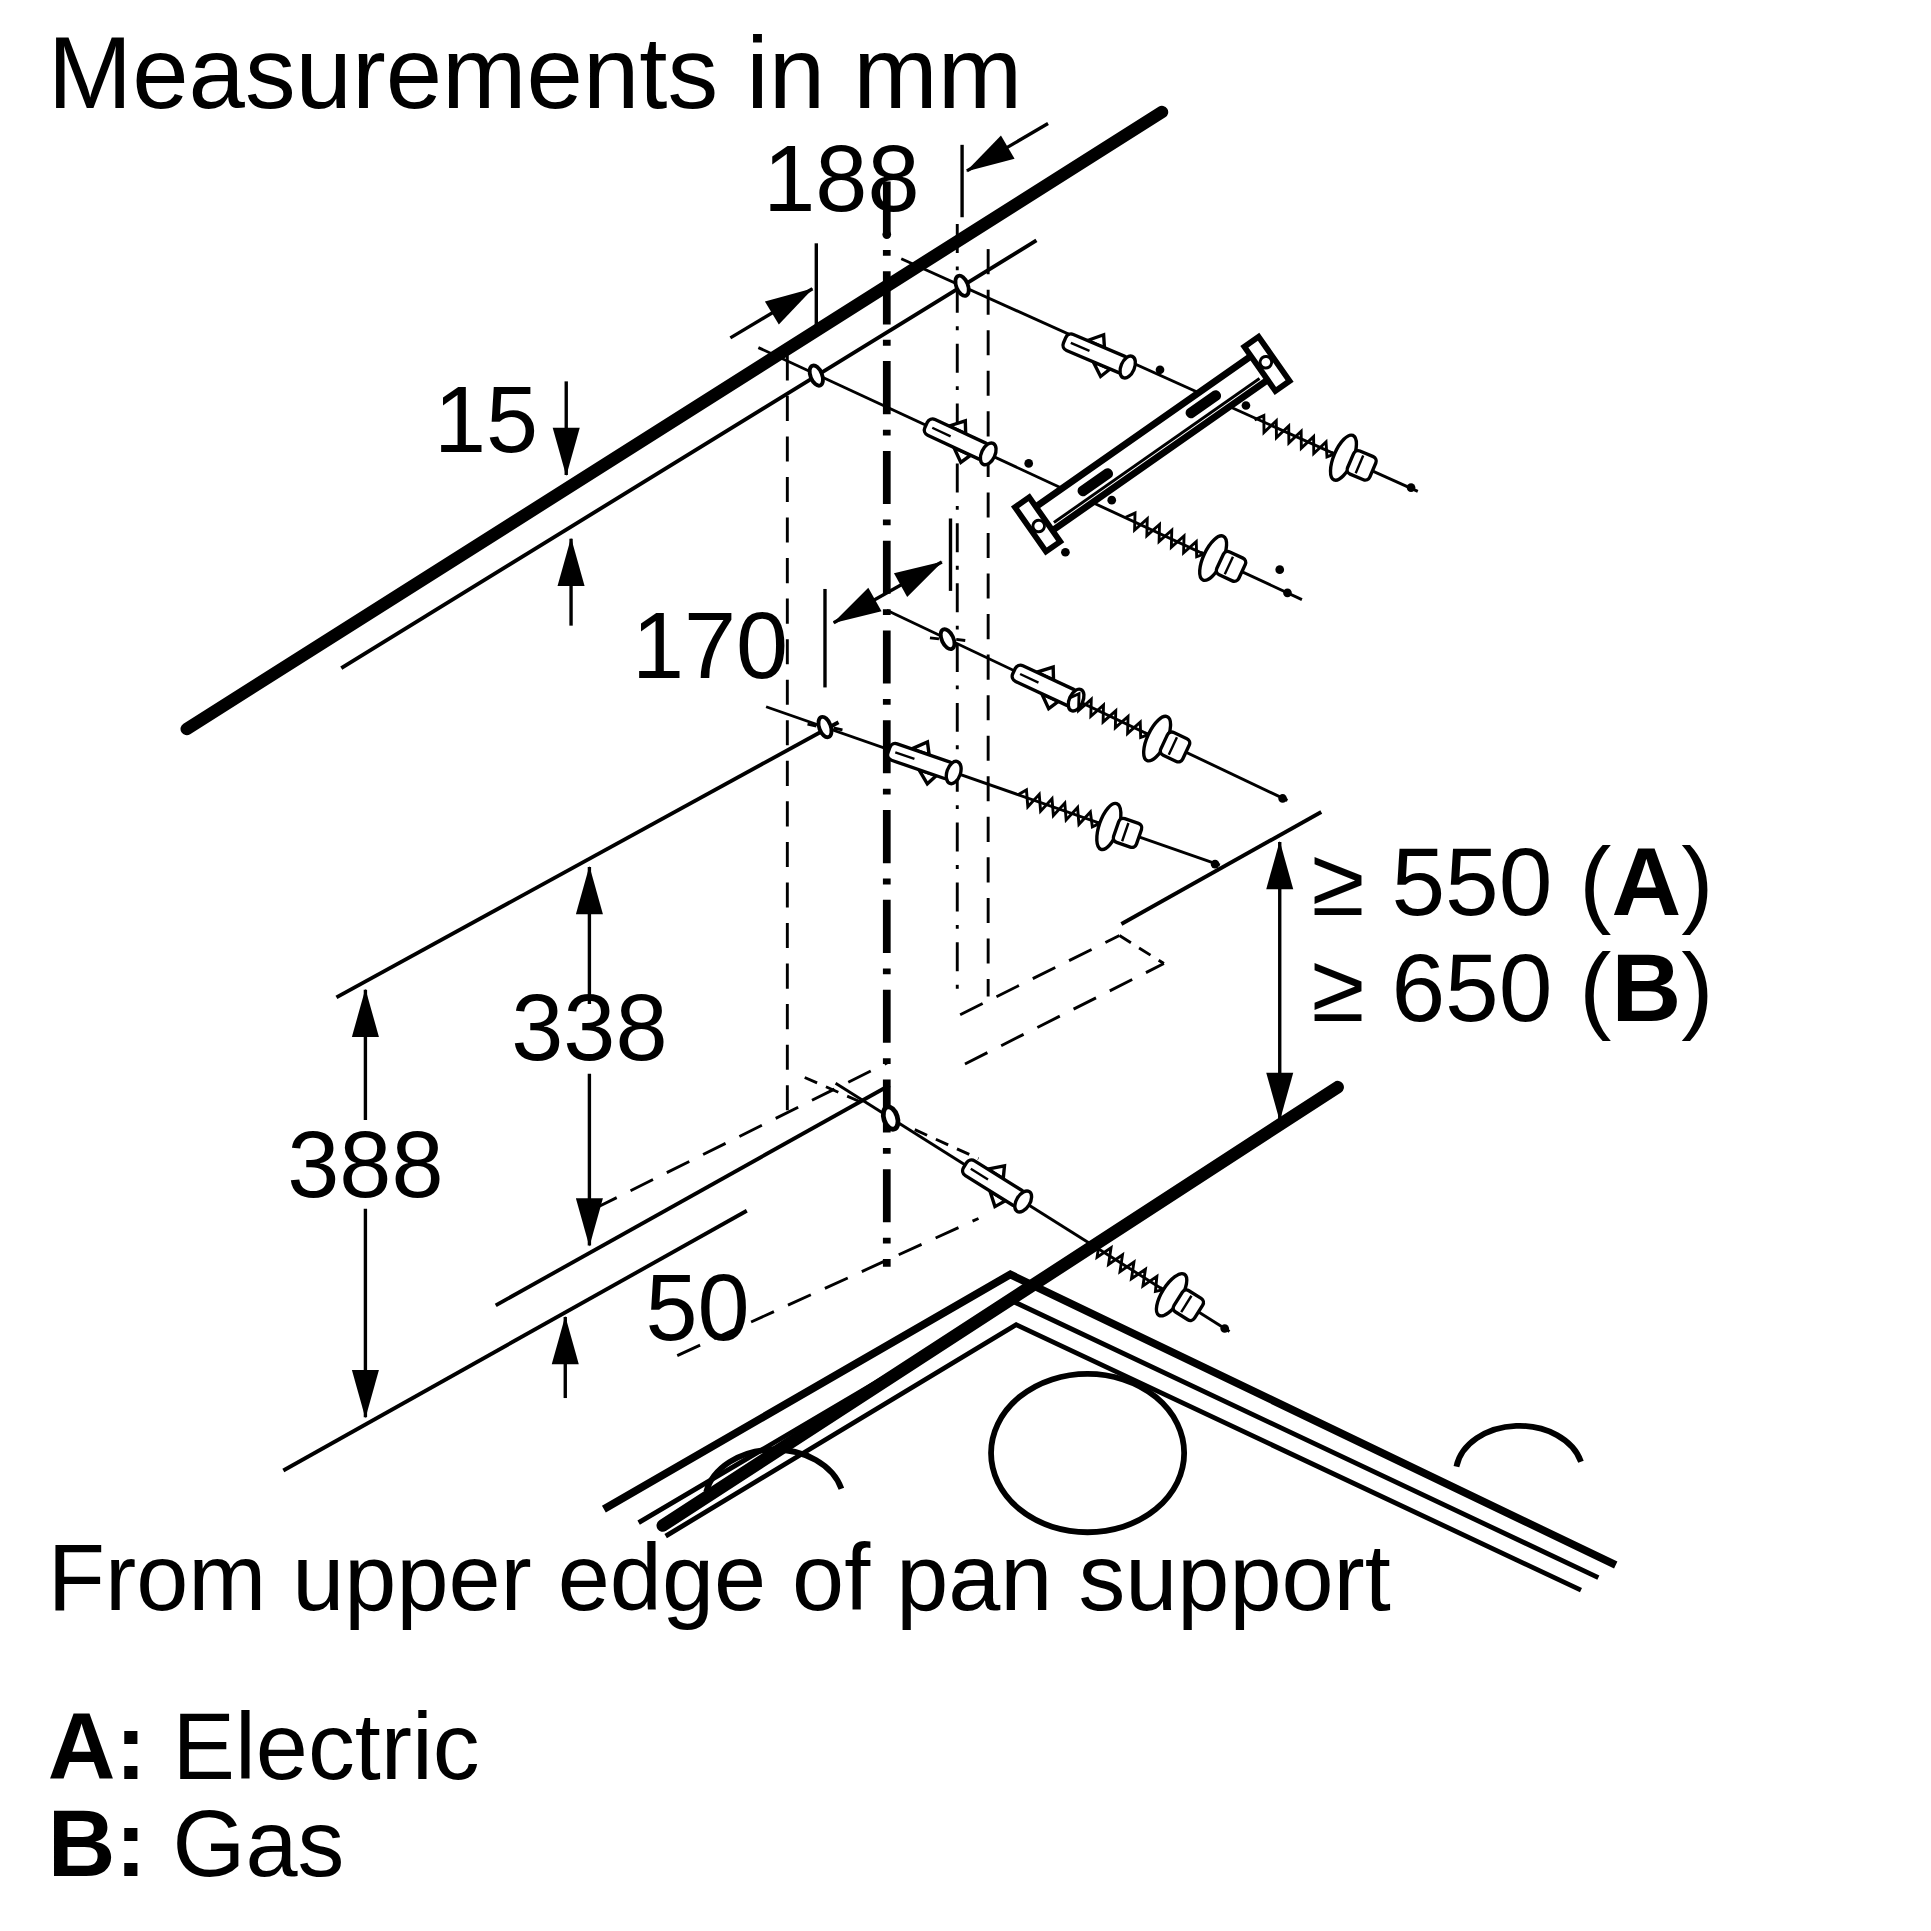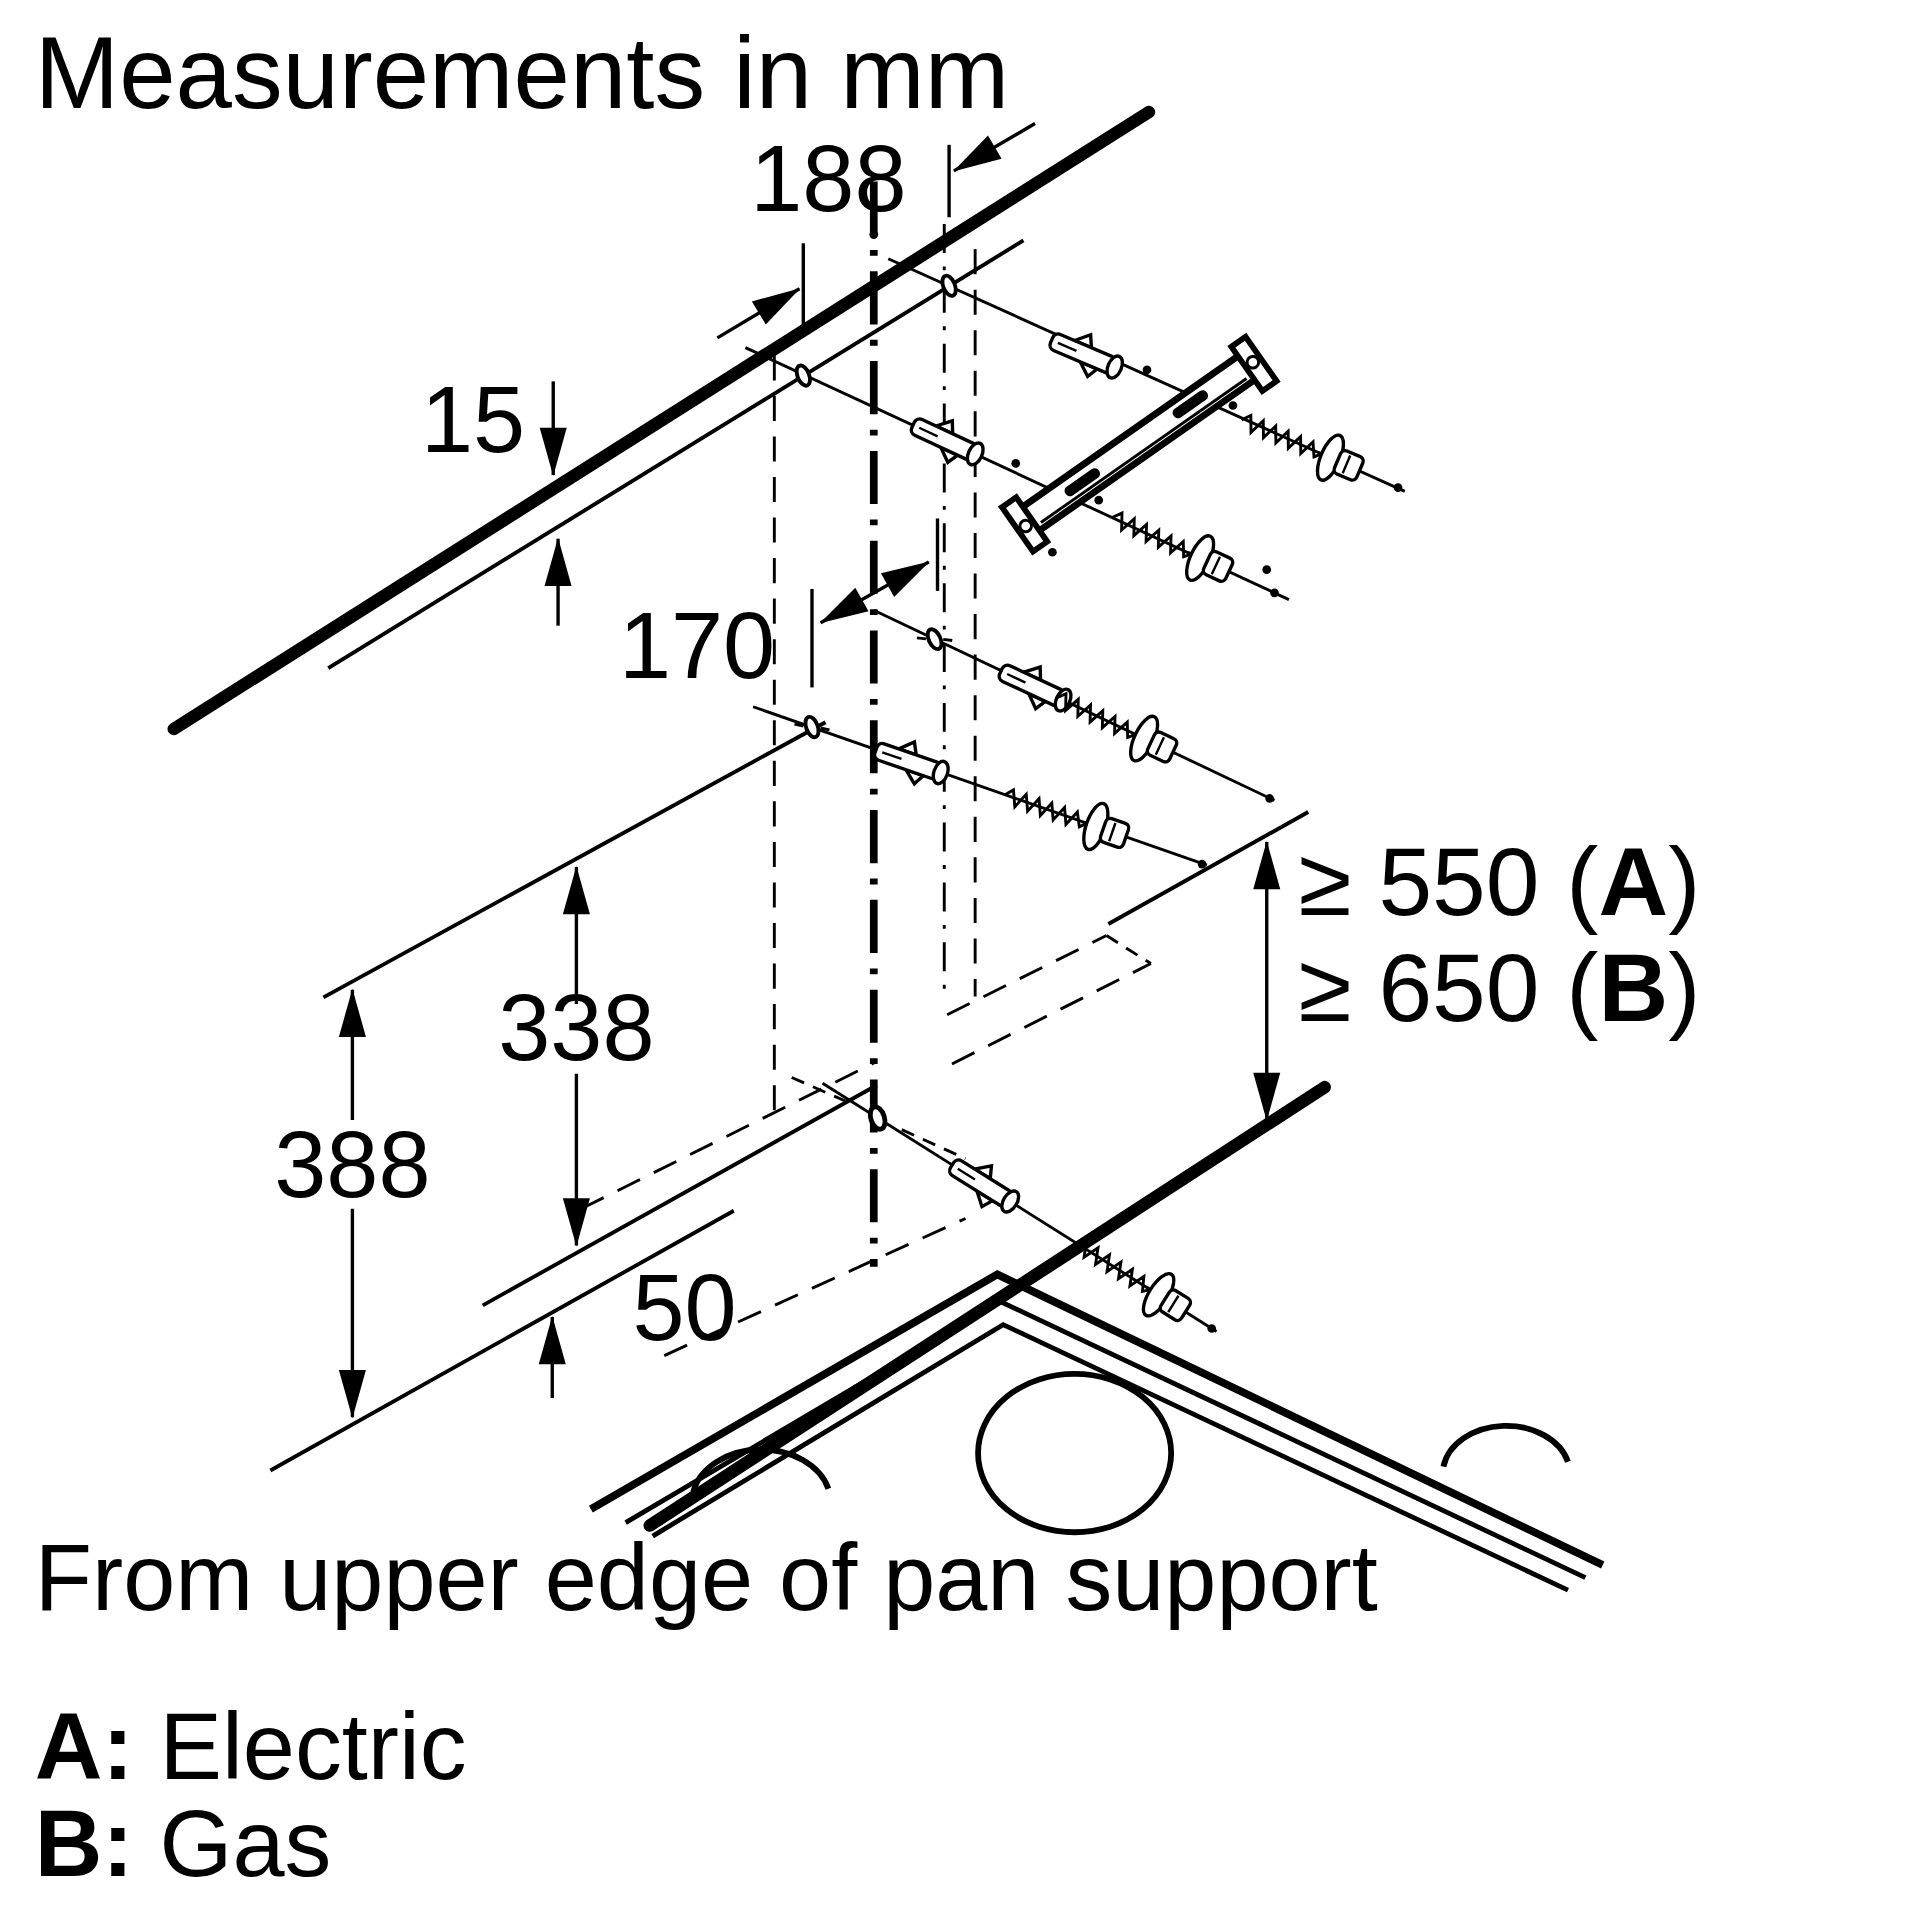--- a/index.html
+++ b/index.html
@@ -1,16 +1,16 @@
 <!DOCTYPE html>
 <html><head>
 <meta charset="utf-8">
 <style>
   html,body{margin:0;padding:0;background:#fff;}
-  .page{width:1819px;height:1931px;position:relative;background:#fff;}
+  .page{width:1819px;height:1931px;position:relative;background:#fff;margin-left:13px;}
   svg{display:block;width:1931px;height:1931px;}
   text{font-family:"Liberation Sans","DejaVu Sans",sans-serif;fill:#000;}
   .num{font-size:97px;}
   .title{font-size:105px;}
   .footer{font-size:97px;}
   .clr{font-size:100px;}
   .b{font-weight:bold;}
   .ln{stroke:#000;fill:none;}
   .w3{stroke-width:3px;}
   .w35{stroke-width:3.5px;}

